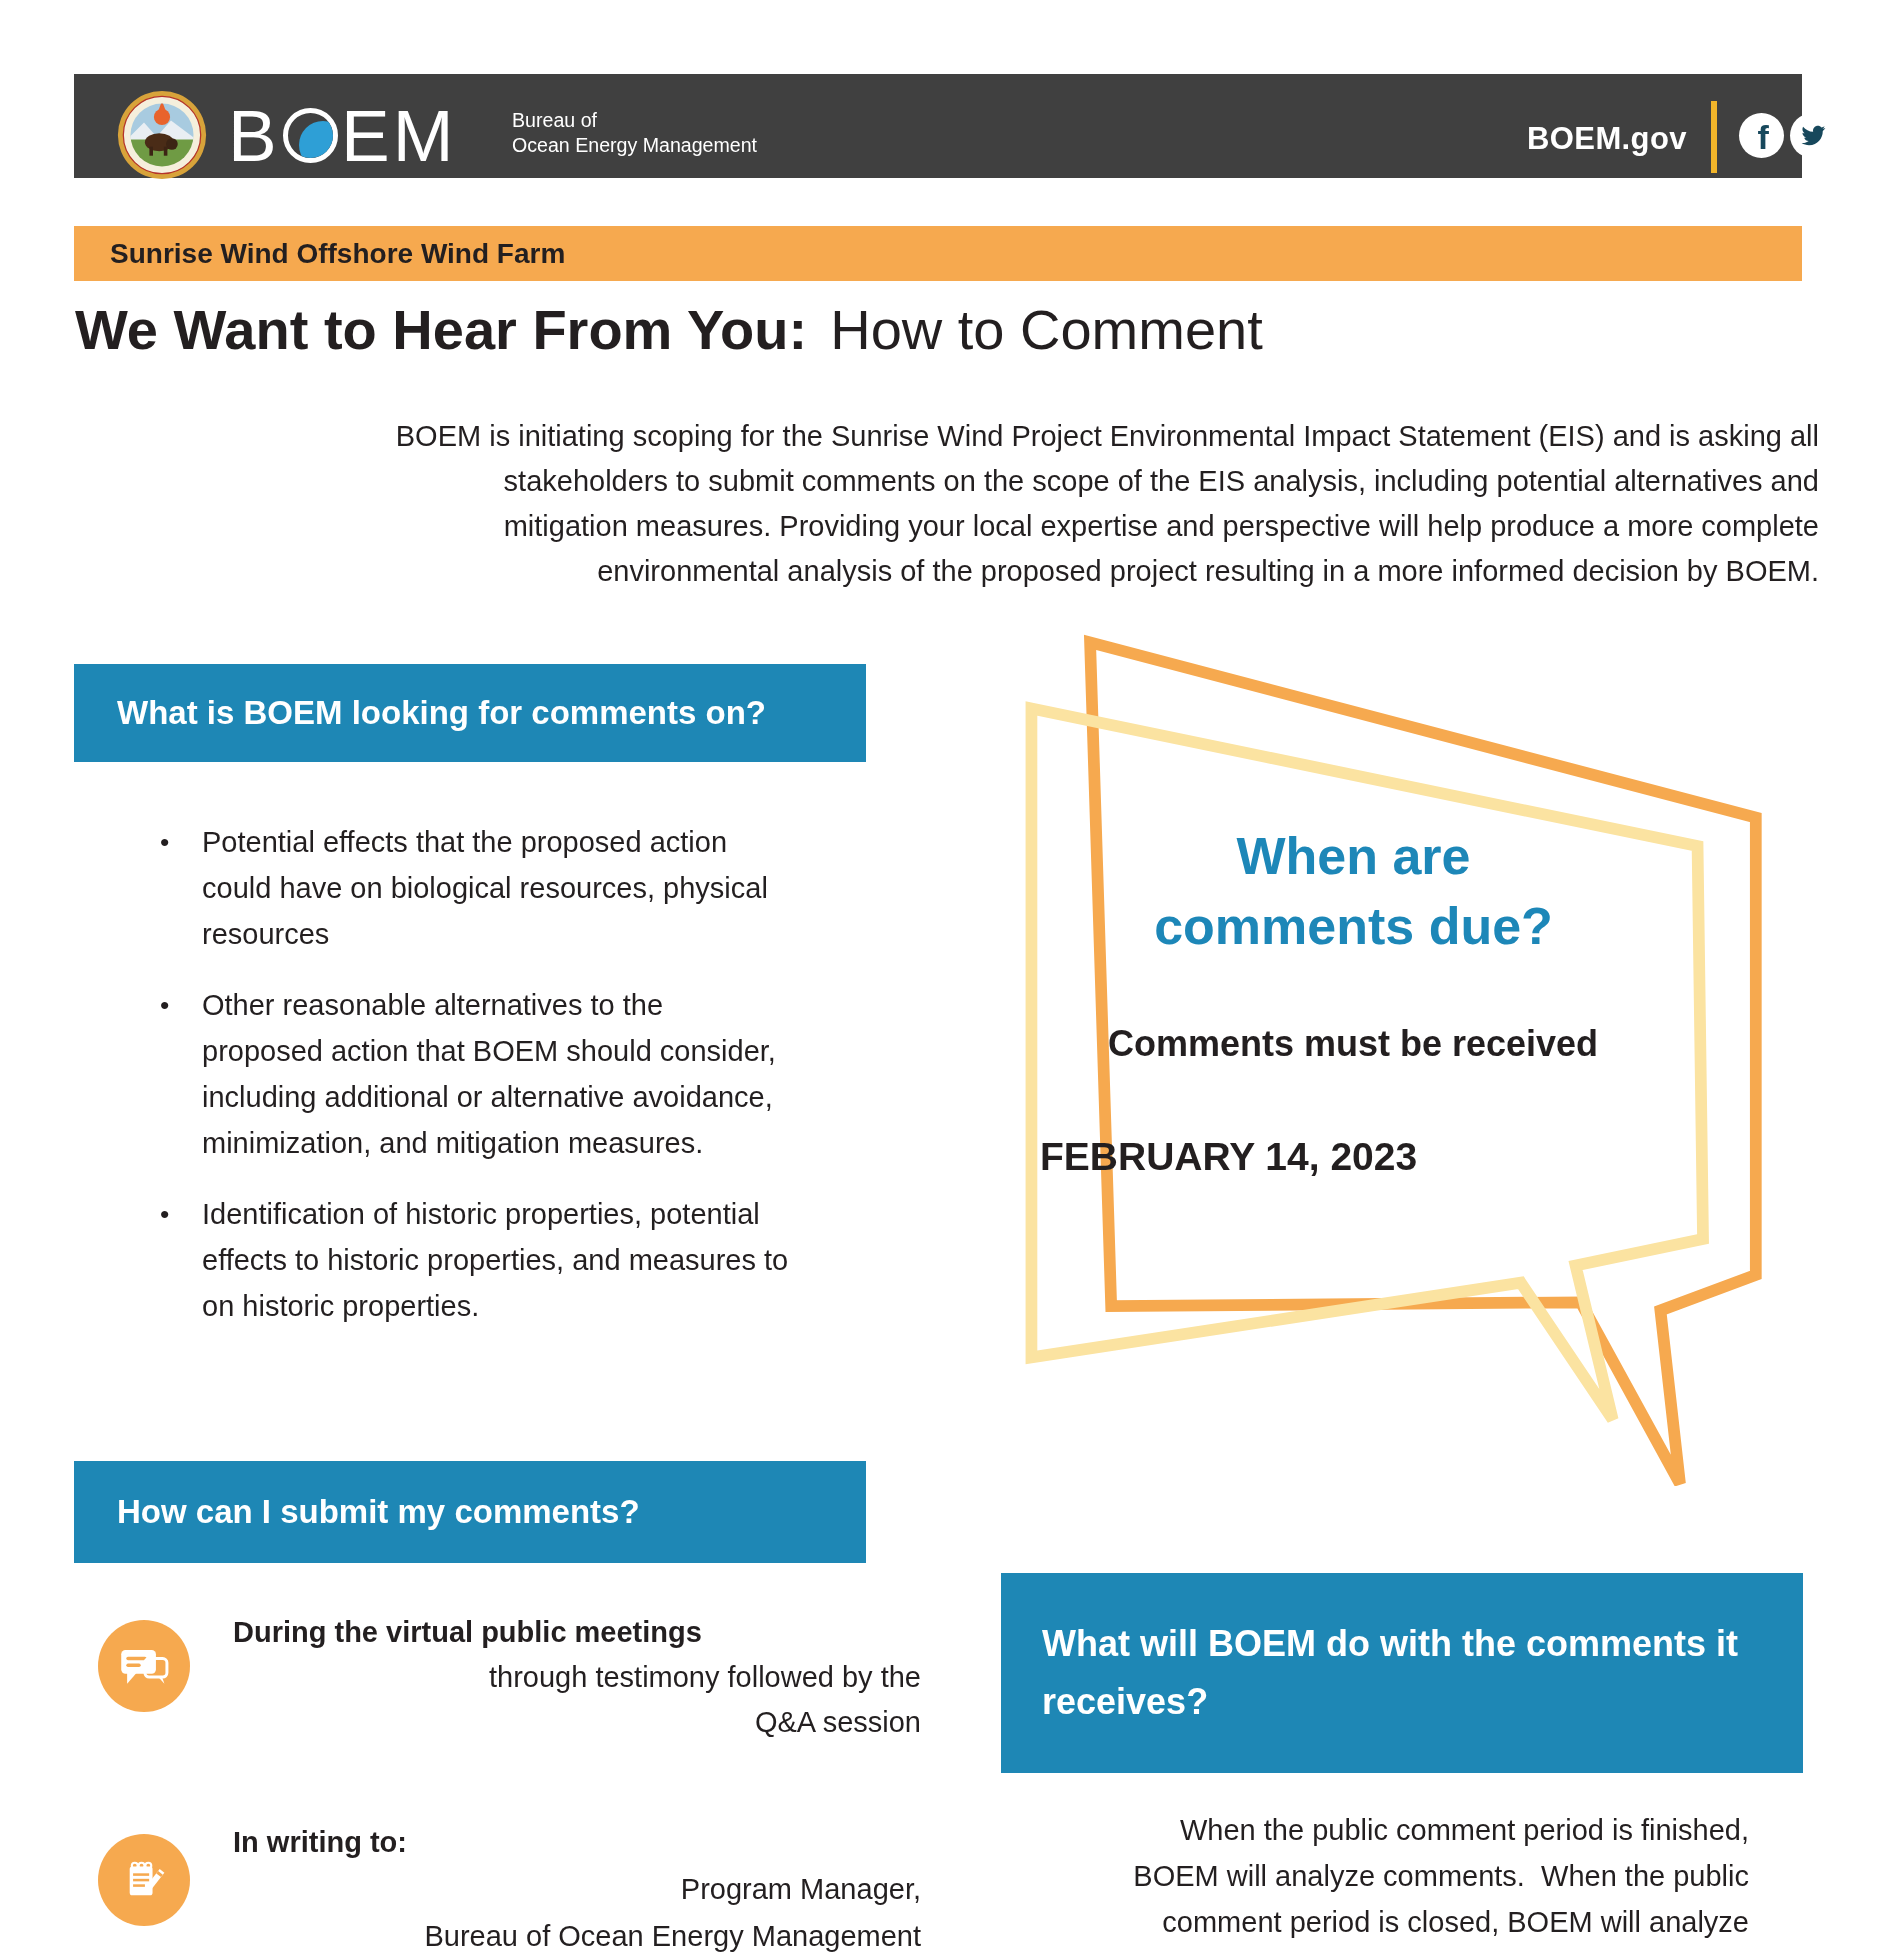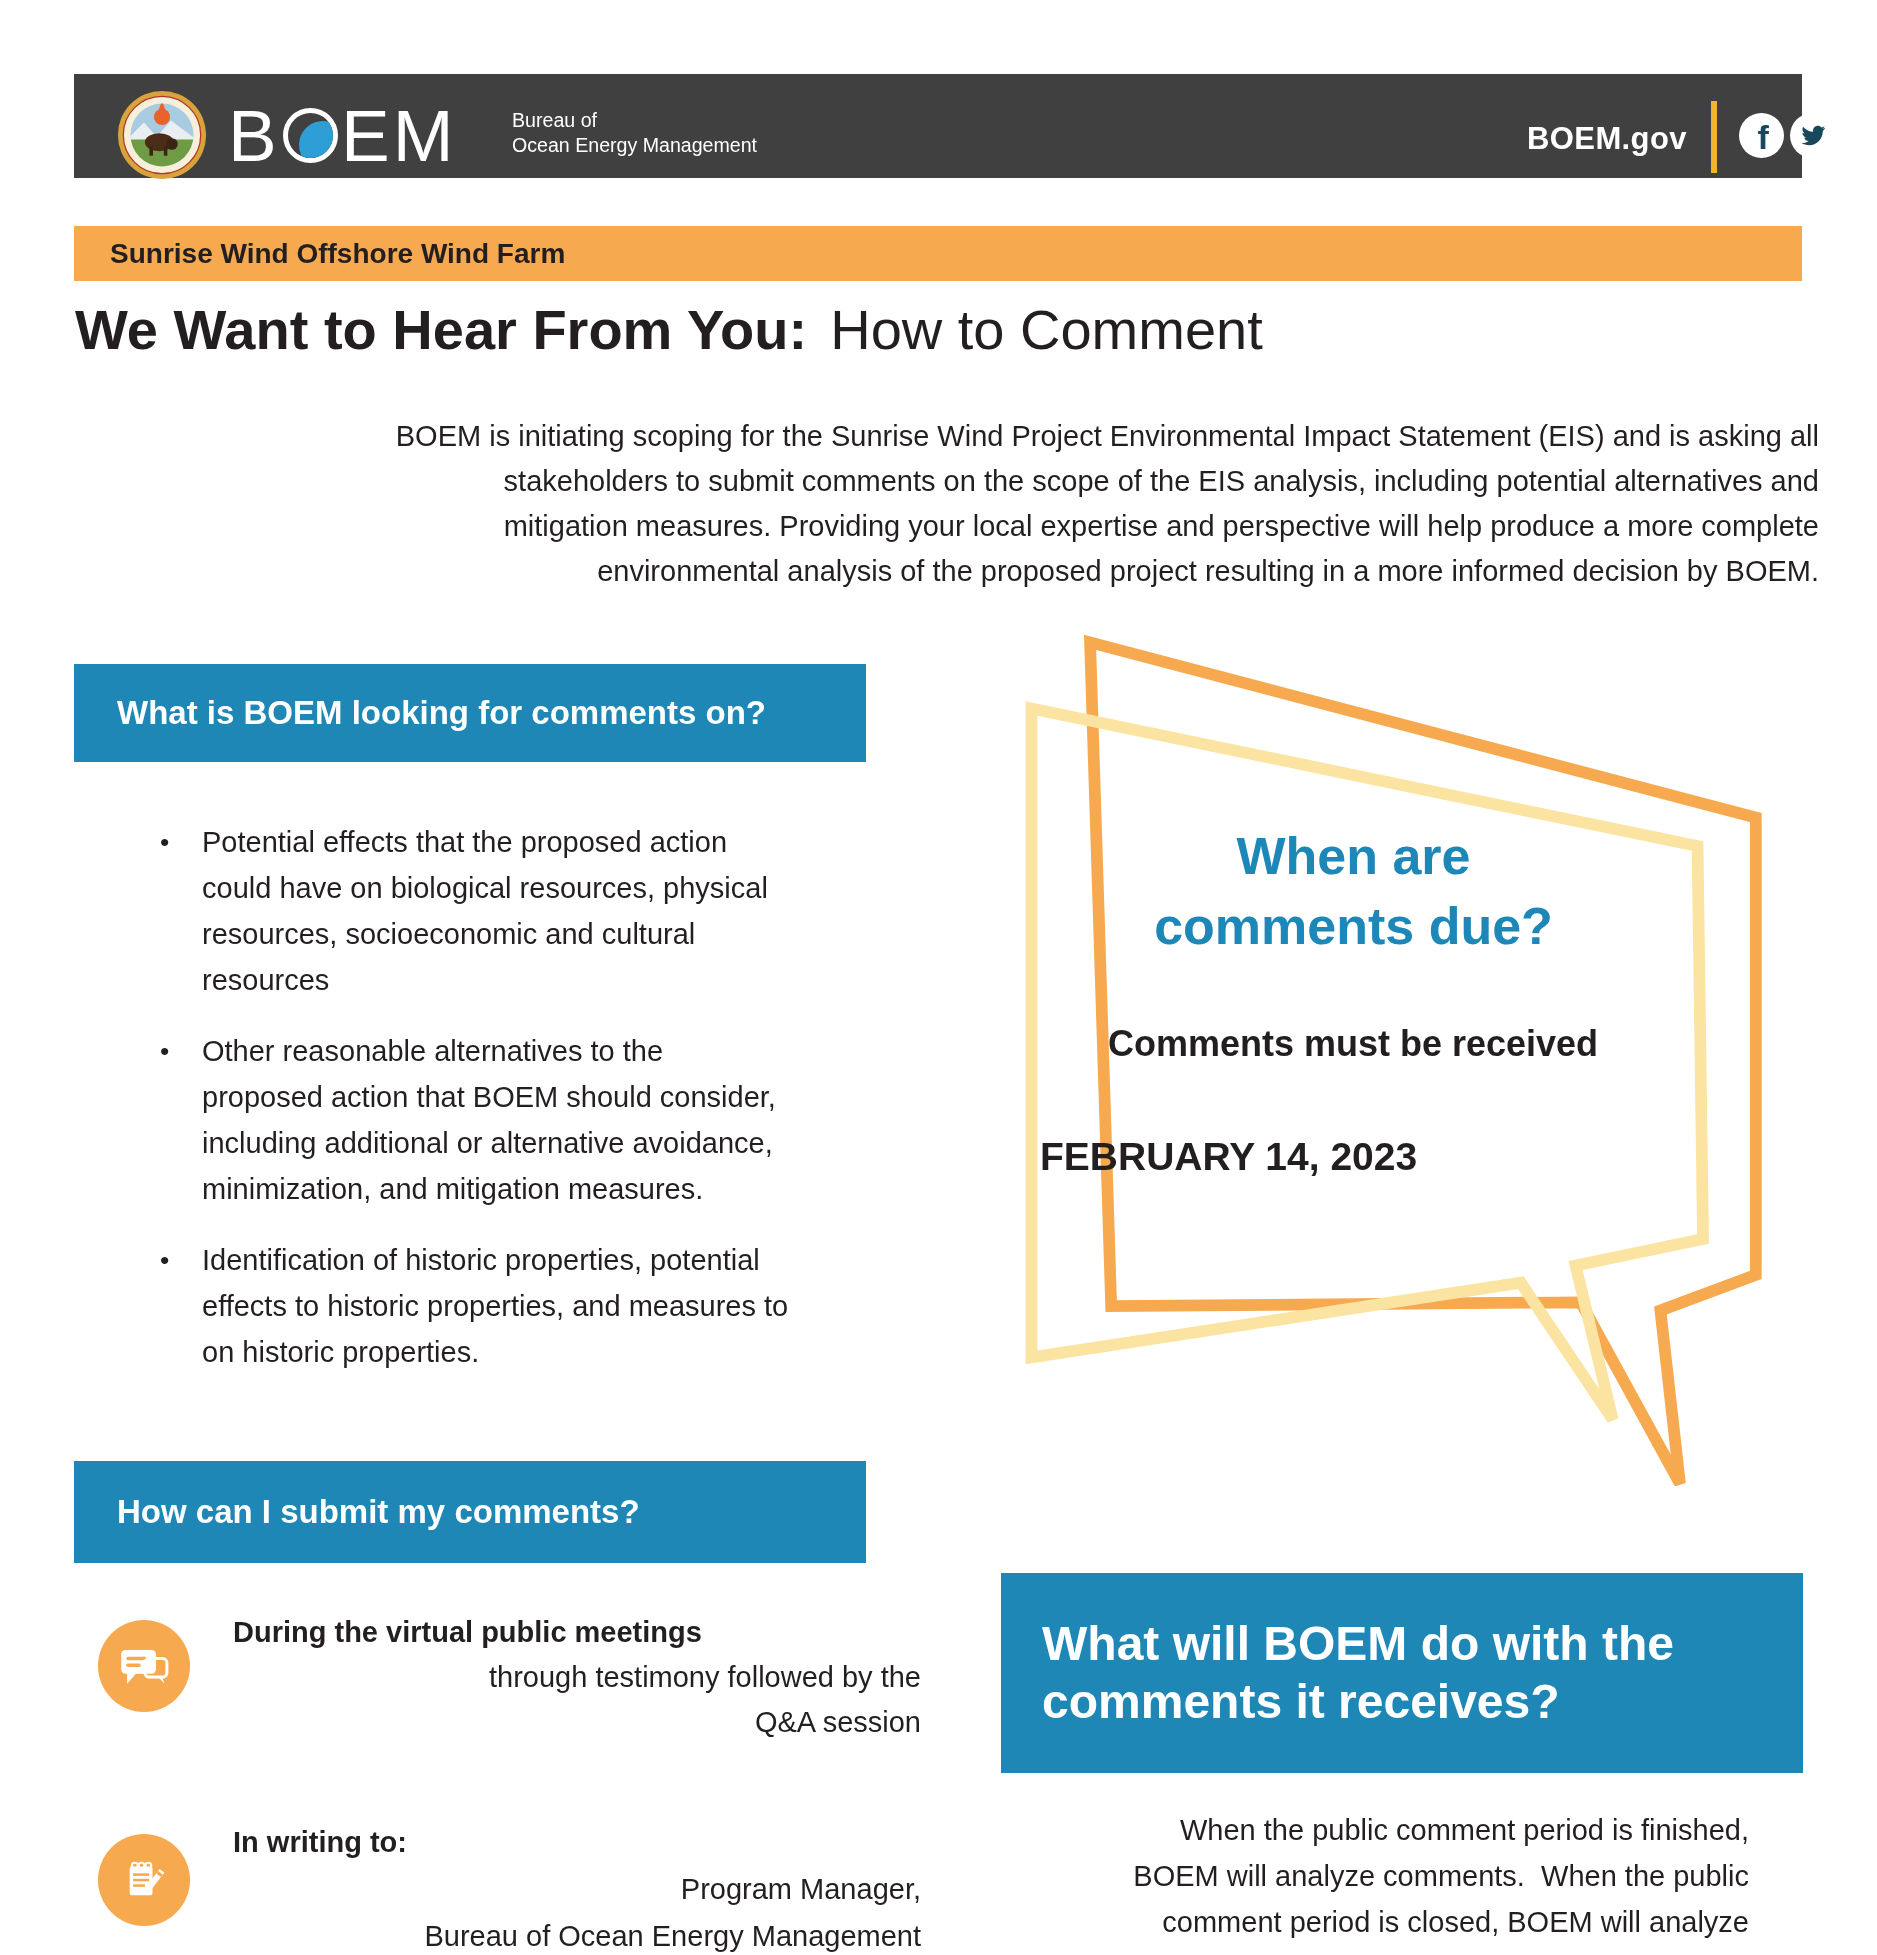--- a/index.html
+++ b/index.html
@@ -30,21 +30,21 @@
   .title .b{font-weight:bold;}
   .title .r{font-weight:normal;margin-left:23px;}
   .intro{position:absolute;left:75px;top:414px;width:1744px;font-size:29px;line-height:45px;}
   .lines{white-space:pre-wrap;text-align:right;}
 
   
   .bluebox{position:absolute;background:#1e87b5;color:#fff;font-weight:bold;display:flex;align-items:center;}
   .bluebox span{margin-left:43px;}
   .h-left1{left:74px;top:664px;width:792px;height:98px;font-size:33px;}
   .h-left2{left:74px;top:1461px;width:792px;height:102px;font-size:33px;}
-  .h-right{left:1001px;top:1573px;width:802px;height:200px;font-size:48px;line-height:58px;}
+  .h-right{left:1001px;top:1573px;width:802px;height:200px;font-size:36px;line-height:58px;}
   .h-right span{margin-left:41px;width:720px;}
 
   
   .bullets{position:absolute;left:109px;top:801px;width:763px;margin-top:18px;}
   .bullets li{list-style:none;position:relative;padding-left:53px;font-size:29px;line-height:46px;margin-bottom:25px;white-space:pre-wrap;}
   .bullets li::before{content:"•";position:absolute;left:11px;top:0;font-size:26.6px;}
 
   
   .bubbles{position:absolute;left:997px;top:626px;}
   .due-h{position:absolute;left:1064px;top:821px;width:579px;text-align:center;color:#1d87b8;font-weight:bold;font-size:52px;line-height:70px;}
@@ -108,21 +108,21 @@
   <div class="banner">
       <span>Sunrise Wind Offshore Wind Farm</span>
     </div>
   <div class="title"><span class="b">We Want to Hear From You:</span><span class="r">How to Comment</span></div>
   <div class="intro lines"><div>BOEM is initiating scoping for the Sunrise Wind Project Environmental Impact Statement (EIS) and is asking all</div><div>stakeholders to submit comments on the scope of the EIS analysis, including potential alternatives and</div><div>mitigation measures. Providing your local expertise and perspective will help produce a more complete</div><div>environmental analysis of the proposed project resulting in a more informed decision by BOEM.</div></div>
 
   <div class="bluebox h-left1">
       <span>What is BOEM looking for comments on?</span>
     </div>
   <ul class="bullets">
-    <li><div>Potential effects that the proposed action</div><div>could have on biological resources, physical</div><div>resources, socioeconomic and cultural</div><div>resources</div></li>
+    <li><div>Potential effects that the proposed action</div><div>could have on biological resources, physical</div><div>resources</div></li>
     <li><div>Other reasonable alternatives to the</div><div>proposed action that BOEM should consider,</div><div>including additional or alternative avoidance,</div><div>minimization, and mitigation measures.</div></li>
     <li><div>Identification of historic properties, potential</div><div>effects to historic properties, and measures to</div><div>on historic properties.</div></li>
   </ul>
 
   <svg class="bubbles" width="821" height="860" viewBox="0 0 2100 2200">
     <path d="M238 42 L1941 490 L1941 1660 L1697 1751 L1747 2194 L1493 1730 L292 1740 Z" fill="none" stroke="#f6a94f" stroke-width="30"></path>
     <path d="M88 211 L1792 563 L1806 1568 L1480 1636 L1575 2030 L1340 1680 L88 1871 Z" fill="none" stroke="#fbe3a1" stroke-width="30"></path>
   </svg>
   <div class="due-h">
     <div>When are</div>

